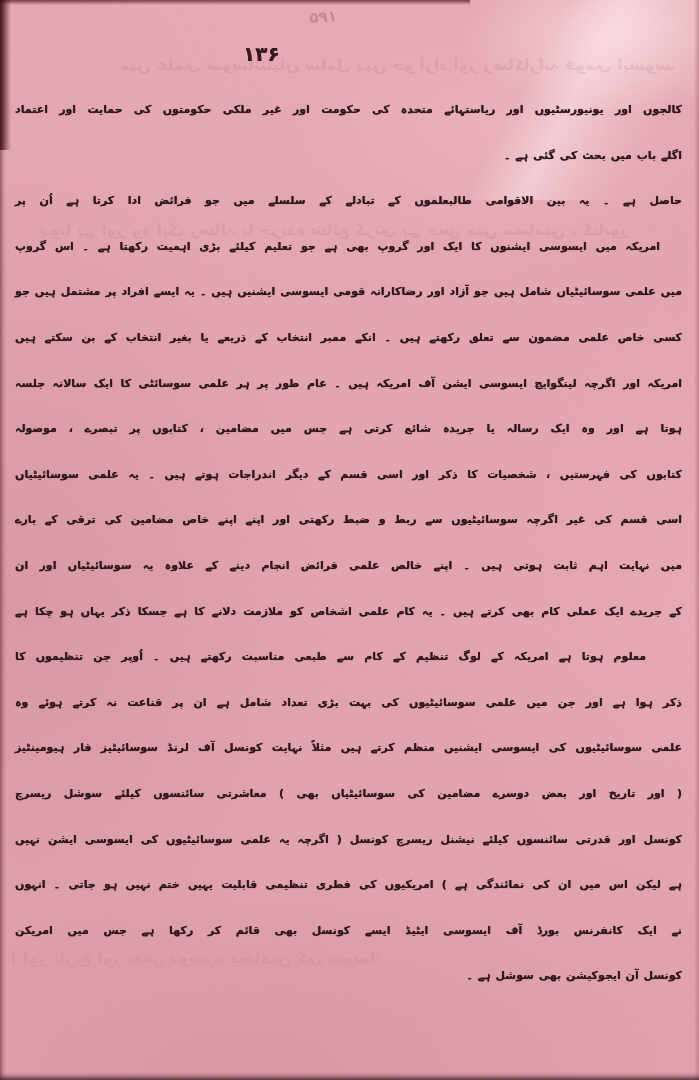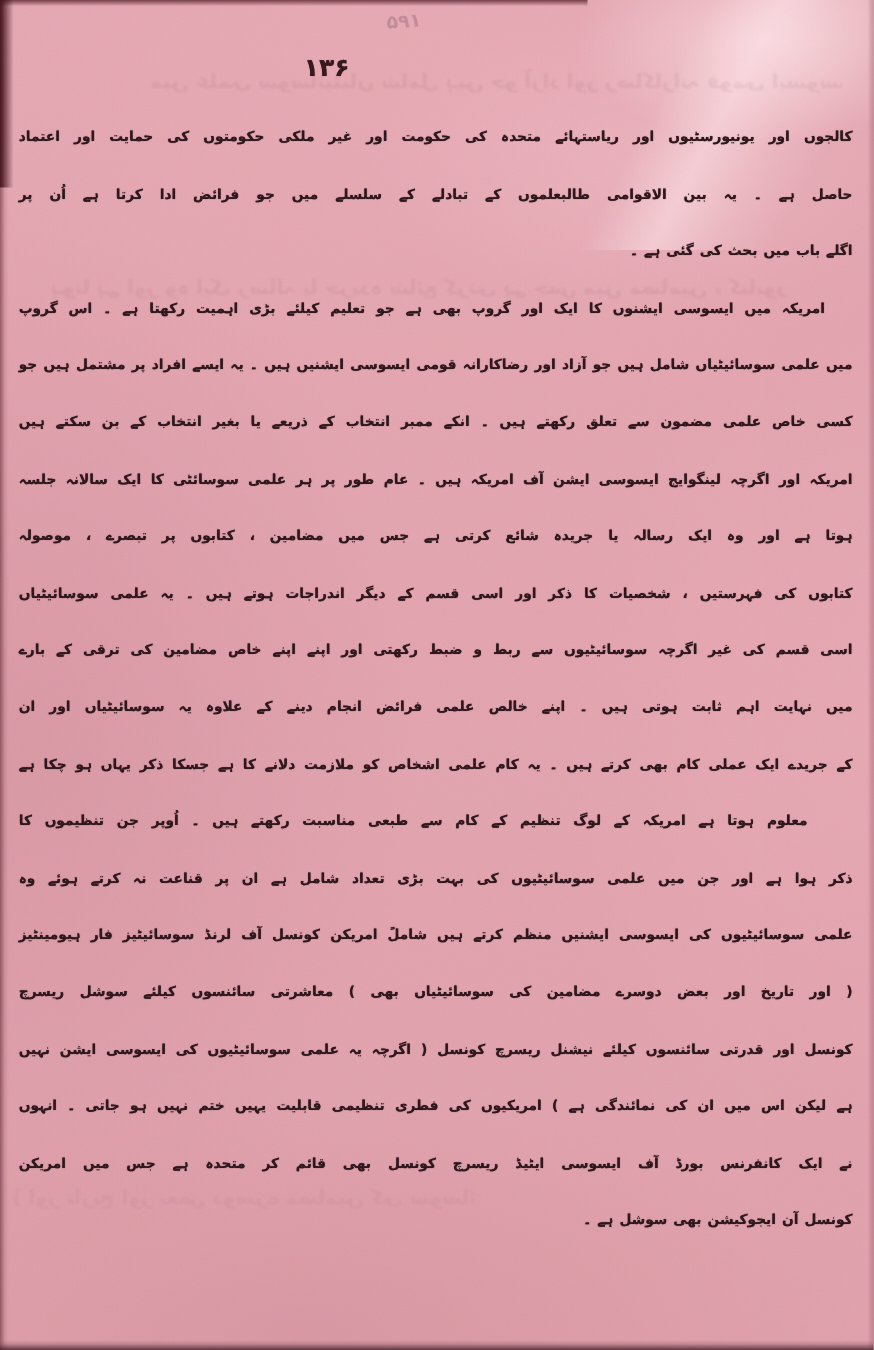--- a/index.html
+++ b/index.html
@@ -75,38 +75,38 @@
   <div class="ghost g1">میں علمی سوسائیٹیاں شامل ہیں جو آزاد اور رضاکارانہ قومی ایسوسی ایشنیں ہیں ۔ یہ ایسے افراد پر مشتمل ہیں جو</div>
   <div class="ghost g2">ہوتا ہے اور وہ ایک رسالہ یا جریدہ شائع کرتی ہے جس میں مضامین ، کتابوں پر تبصرے ، موصولہ</div>
   <div class="ghost g3">( اور تاریخ اور بعض دوسرے مضامین کی سوسائیٹیاں بھی ) معاشرتی سائنسوں کیلئے سوشل ریسرچ</div>
 
   <div class="pencil">۵۹۱</div>
 
   <div class="pagenum">۱۳۶</div>
 
   <div class="text-block">
       <div class="line">کالجوں اور یونیورسٹیوں اور ریاستہائے متحدہ کی حکومت اور غیر ملکی حکومتوں کی حمایت اور اعتماد</div>
+      <div class="line short">اگلے باب میں بحث کی گئی ہے ۔</div>
       <div class="line">حاصل ہے ۔ یہ بین الاقوامی طالبعلموں کے تبادلے کے سلسلے میں جو فرائض ادا کرتا ہے اُن پر</div>
-      <div class="line short">اگلے باب میں بحث کی گئی ہے ۔</div>
       <div class="line" style="padding-right: 22px;">امریکہ میں ایسوسی ایشنوں کا ایک اور گروپ بھی ہے جو تعلیم کیلئے بڑی اہمیت رکھتا ہے ۔ اس گروپ</div>
       <div class="line">میں علمی سوسائیٹیاں شامل ہیں جو آزاد اور رضاکارانہ قومی ایسوسی ایشنیں ہیں ۔ یہ ایسے افراد پر مشتمل ہیں جو</div>
       <div class="line">کسی خاص علمی مضمون سے تعلق رکھتے ہیں ۔ انکے ممبر انتخاب کے ذریعے یا بغیر انتخاب کے بن سکتے ہیں</div>
       <div class="line">امریکہ اور اگرچہ لینگوایج ایسوسی ایشن آف امریکہ ہیں ۔ عام طور پر ہر علمی سوسائٹی کا ایک سالانہ جلسہ</div>
       <div class="line">ہوتا ہے اور وہ ایک رسالہ یا جریدہ شائع کرتی ہے جس میں مضامین ، کتابوں پر تبصرے ، موصولہ</div>
       <div class="line">کتابوں کی فہرستیں ، شخصیات کا ذکر اور اسی قسم کے دیگر اندراجات ہوتے ہیں ۔ یہ علمی سوسائیٹیاں</div>
       <div class="line">اسی قسم کی غیر اگرچہ سوسائیٹیوں سے ربط و ضبط رکھتی اور اپنے اپنے خاص مضامین کی ترقی کے بارے</div>
       <div class="line">میں نہایت اہم ثابت ہوتی ہیں ۔ اپنے خالص علمی فرائض انجام دینے کے علاوہ یہ سوسائیٹیاں اور ان</div>
       <div class="line">کے جریدے ایک عملی کام بھی کرتے ہیں ۔ یہ کام علمی اشخاص کو ملازمت دلانے کا ہے جسکا ذکر یہاں ہو چکا ہے</div>
       <div class="line" style="padding-right: 36px;">معلوم ہوتا ہے امریکہ کے لوگ تنظیم کے کام سے طبعی مناسبت رکھتے ہیں ۔ اُوپر جن تنظیموں کا</div>
       <div class="line">ذکر ہوا ہے اور جن میں علمی سوسائیٹیوں کی بہت بڑی تعداد شامل ہے ان پر قناعت نہ کرتے ہوئے وہ</div>
-      <div class="line">علمی سوسائیٹیوں کی ایسوسی ایشنیں منظم کرتے ہیں شاملً امریکن کونسل آف لرنڈ سوسائیٹیز فار ہیومینٹیز</div>
+      <div class="line">علمی سوسائیٹیوں کی ایسوسی ایشنیں منظم کرتے ہیں مثلاً نہایت کونسل آف لرنڈ سوسائیٹیز فار ہیومینٹیز</div>
       <div class="line">( اور تاریخ اور بعض دوسرے مضامین کی سوسائیٹیاں بھی ) معاشرتی سائنسوں کیلئے سوشل ریسرچ</div>
       <div class="line">کونسل اور قدرتی سائنسوں کیلئے نیشنل ریسرچ کونسل ( اگرچہ یہ علمی سوسائیٹیوں کی ایسوسی ایشن نہیں</div>
       <div class="line">ہے لیکن اس میں ان کی نمائندگی ہے ) امریکیوں کی فطری تنظیمی قابلیت یہیں ختم نہیں ہو جاتی ۔ انہوں</div>
-      <div class="line">نے ایک کانفرنس بورڈ آف ایسوسی ایٹیڈ ریسرچ کونسل بھی قائم کر متحدہ ہے جس میں امریکن</div>
+      <div class="line">نے ایک کانفرنس بورڈ آف ایسوسی ایٹیڈ ایسے کونسل بھی قائم کر رکھا ہے جس میں امریکن</div>
       <div class="line short">کونسل آن ایجوکیشن بھی سوشل ہے ۔</div>
     </div>
 
   <svg class="noise" width="699" height="1080" xmlns="http://www.w3.org/2000/svg">
     <filter id="n">
         <feTurbulence type="fractalNoise" baseFrequency="0.9" numOctaves="2"></feTurbulence>
       </filter>
     <rect width="699" height="1080" filter="url(#n)"></rect>
   </svg>
 

